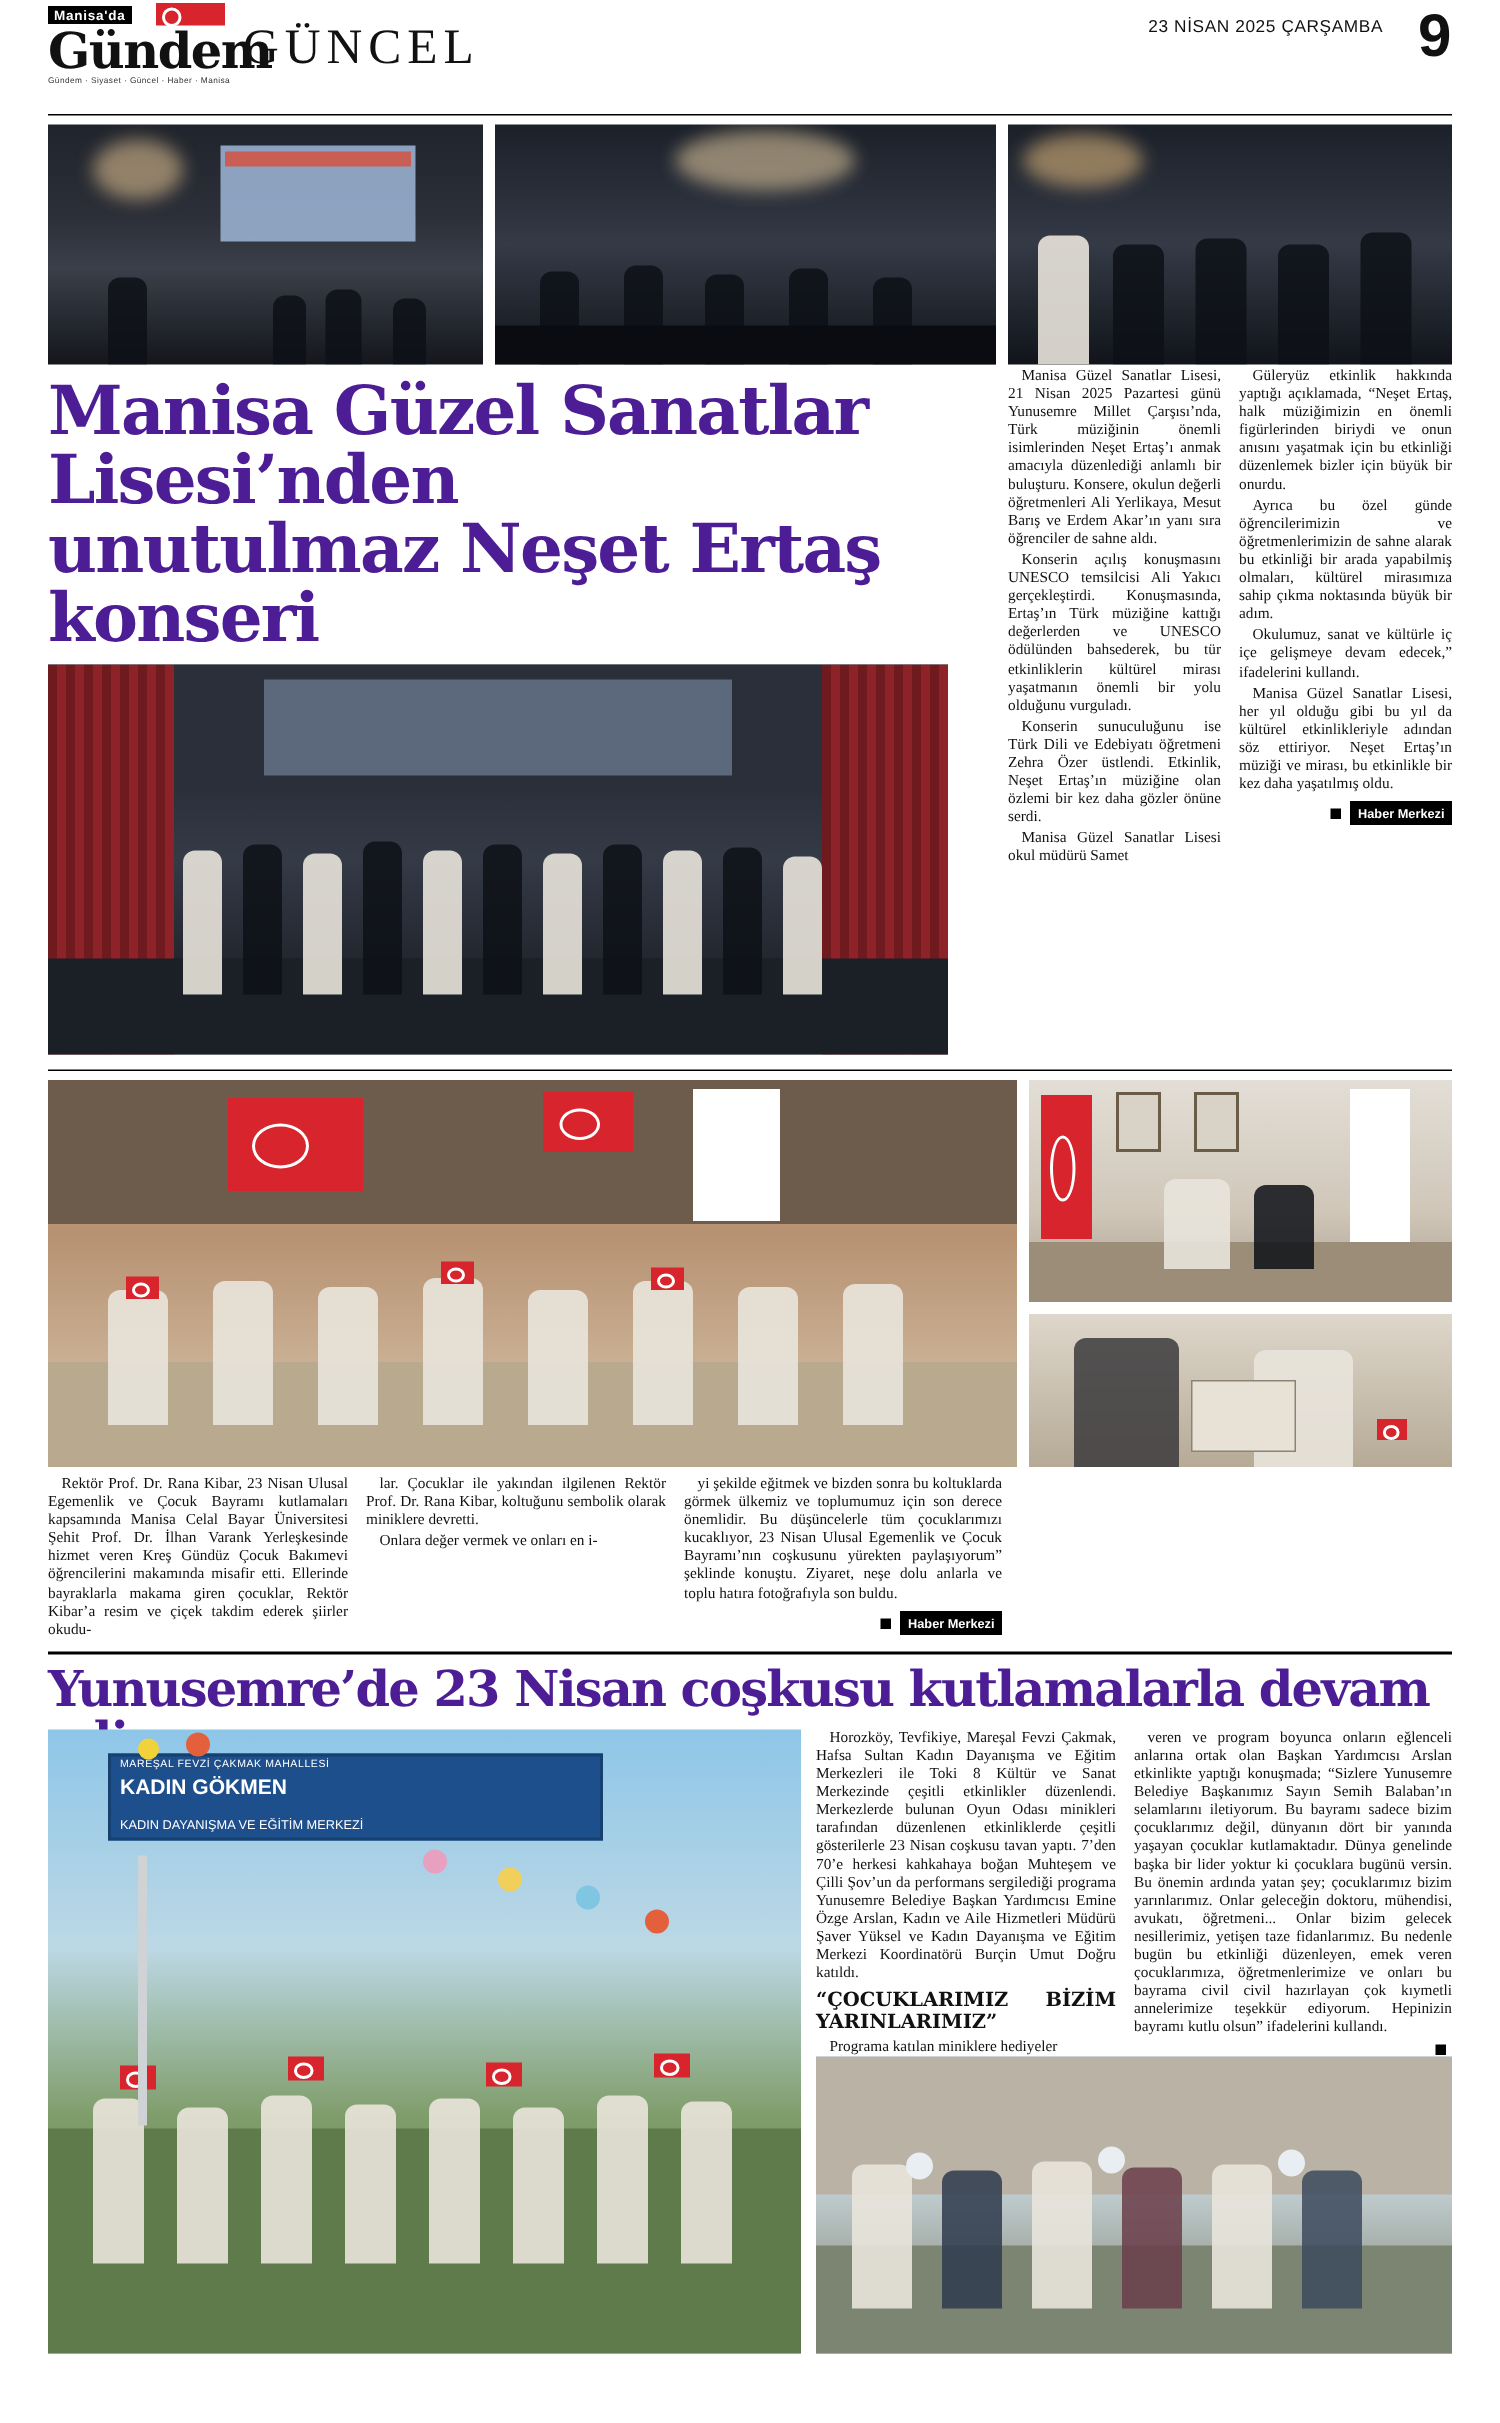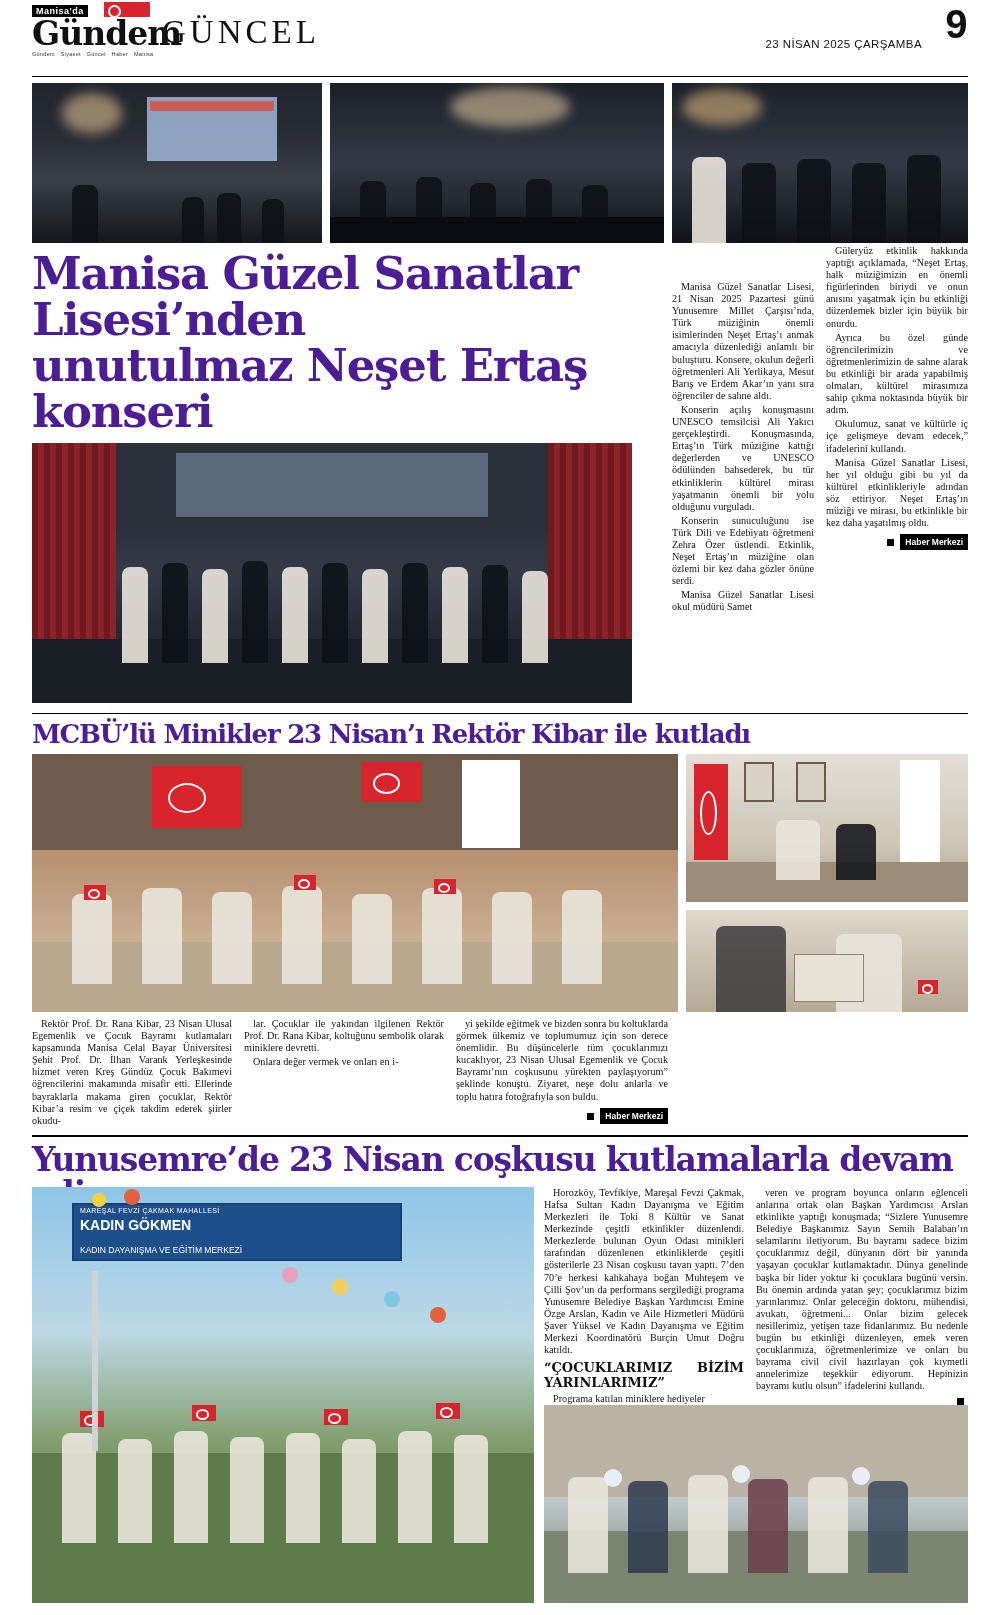--- a/index.html
+++ b/index.html
@@ -25,21 +25,21 @@
     font-family:"DejaVu Serif", serif; font-weight:bold; font-size:33px; line-height:30px;
     letter-spacing:-1px; color:#111; margin-top:1px;
   }
   .logo .bar { font-family:"Liberation Sans",sans-serif; font-size:5.5px; letter-spacing:.3px; color:#333; margin-top:2px;}
   .logo .flag { position:absolute; left:72px; top:2px; width:46px; height:15px; background:#d8242c; }
   .logo .flag::after{ content:""; position:absolute; left:4px; top:3px; width:9px; height:9px; border-radius:50%; border:2px solid #fff; }
   .section-title {
     flex:1; text-align:left; font-family:"Liberation Serif", serif; font-size:33px;
     letter-spacing:4px; font-weight:normal; padding-top:14px; color:#111;
   }
-  .dateblock { width:260px; text-align:right; padding-top:38px; font-family:"Liberation Sans",sans-serif;
+  .dateblock { width:260px; text-align:right; padding-top:12px; font-family:"Liberation Sans",sans-serif;
     font-size:11.5px; letter-spacing:.4px; color:#111; padding-right:46px; position:relative;}
   .pagenum { position:absolute; right:0; top:4px; font-family:"Liberation Sans",sans-serif;
     font-weight:bold; font-size:40px; line-height:40px; color:#111; }
   .rule { border-top:1px solid #000; margin-top:2px; }
 
   
   .ph { position:relative; overflow:hidden; background:#555; }
   .ph.stage { background:linear-gradient(#20242c 0%, #2c2f38 38%, #3a3f49 60%, #14161c 100%); }
   .ph.hall  { background:linear-gradient(#1b2029 0%, #343a46 50%, #11141a 100%); }
   .ph.kids  { background:linear-gradient(#caa98a 0%, #b79272 40%, #d8c7ae 100%); }
@@ -144,42 +144,41 @@
       <div class="sil" style="left:210px;bottom:40px;width:26px;height:102px;"></div>
       <div class="sil light" style="left:250px;bottom:40px;width:26px;height:96px;"></div>
       <div class="sil" style="left:290px;bottom:40px;width:26px;height:100px;"></div>
       <div class="sil light" style="left:330px;bottom:40px;width:26px;height:94px;"></div>
       <div class="sil" style="left:370px;bottom:40px;width:26px;height:100px;"></div>
       <div class="sil light" style="left:410px;bottom:40px;width:26px;height:96px;"></div>
       <div class="sil" style="left:450px;bottom:40px;width:26px;height:98px;"></div>
       <div class="sil light" style="left:490px;bottom:40px;width:26px;height:92px;"></div>
     </div>
 
-    <div style="position:absolute; left:640px; top:-6px; width:142px;margin-top:36px;" class="col">
+    <div style="position:absolute; left:640px; top:-6px; width:142px;" class="col">
       <p>Manisa Güzel Sanatlar Lisesi, 21 Nisan 2025 Pazartesi günü Yunusemre Millet Çarşısı’nda, Türk müziğinin önemli isimlerinden Neşet Ertaş’ı anmak amacıyla düzenlediği anlamlı bir buluşturu. Konsere, okulun değerli öğretmenleri Ali Yerlikaya, Mesut Barış ve Erdem Akar’ın yanı sıra öğrenciler de sahne aldı.</p>
       <p>Konserin açılış konuşmasını UNESCO temsilcisi Ali Yakıcı gerçekleştirdi. Konuşmasında, Ertaş’ın Türk müziğine kattığı değerlerden ve UNESCO ödülünden bahsederek, bu tür etkinliklerin kültürel mirası yaşatmanın önemli bir yolu olduğunu vurguladı.</p>
       <p>Konserin sunuculuğunu ise Türk Dili ve Edebiyatı öğretmeni Zehra Özer üstlendi. Etkinlik, Neşet Ertaş’ın müziğine olan özlemi bir kez daha gözler önüne serdi.</p>
       <p>Manisa Güzel Sanatlar Lisesi okul müdürü Samet</p>
     </div>
     <div style="position:absolute; left:794px; top:-6px; width:142px;" class="col">
       <p>Güleryüz etkinlik hakkında yaptığı açıklamada, “Neşet Ertaş, halk müziğimizin en önemli figürlerinden biriydi ve onun anısını yaşatmak için bu etkinliği düzenlemek bizler için büyük bir onurdu.</p>
       <p>Ayrıca bu özel günde öğrencilerimizin ve öğretmenlerimizin de sahne alarak bu etkinliği bir arada yapabilmiş olmaları, kültürel mirasımıza sahip çıkma noktasında büyük bir adım.</p>
       <p>Okulumuz, sanat ve kültürle iç içe gelişmeye devam edecek,” ifadelerini kullandı.</p>
       <p>Manisa Güzel Sanatlar Lisesi, her yıl olduğu gibi bu yıl da kültürel etkinlikleriyle adından söz ettiriyor. Neşet Ertaş’ın müziği ve mirası, bu etkinlikle bir kez daha yaşatılmış oldu.</p>
       <div style="text-align:right;">
         <span class="endsq"></span>
         <span class="byline">Haber Merkezi</span>
       </div>
     </div>
   </div>
 
   <div class="hr-thin" style="margin-top:10px;"></div>
 
   <div style="margin-top:6px;">
-    <h1 class="head head-mid">MCBÜ’lü Minikler 23 Nisan’ı Rektör Kibar ile kutladı</h1>
 
     <div style="position:relative; margin-top:6px; height:258px;">
       <div class="ph kids" style="position:absolute;left:0;top:0;width:646px;height:258px;">
         <div style="position:absolute;left:0;top:0;width:100%;height:96px;background:#6d5b4b;"></div>
         <div class="flagrect" style="left:120px;top:12px;width:90px;height:62px;"></div>
         <div class="flagrect" style="left:330px;top:8px;width:60px;height:40px;"></div>
         <div style="position:absolute;left:430px;top:6px;width:58px;height:88px;background:#ffffff;"></div>
         <div style="position:absolute;left:0;bottom:0;width:100%;height:70px;background:#b9a98f;"></div>
         <div class="sil light" style="left:40px;bottom:28px;width:40px;height:90px;"></div>
         <div class="sil light" style="left:110px;bottom:28px;width:40px;height:96px;"></div>

